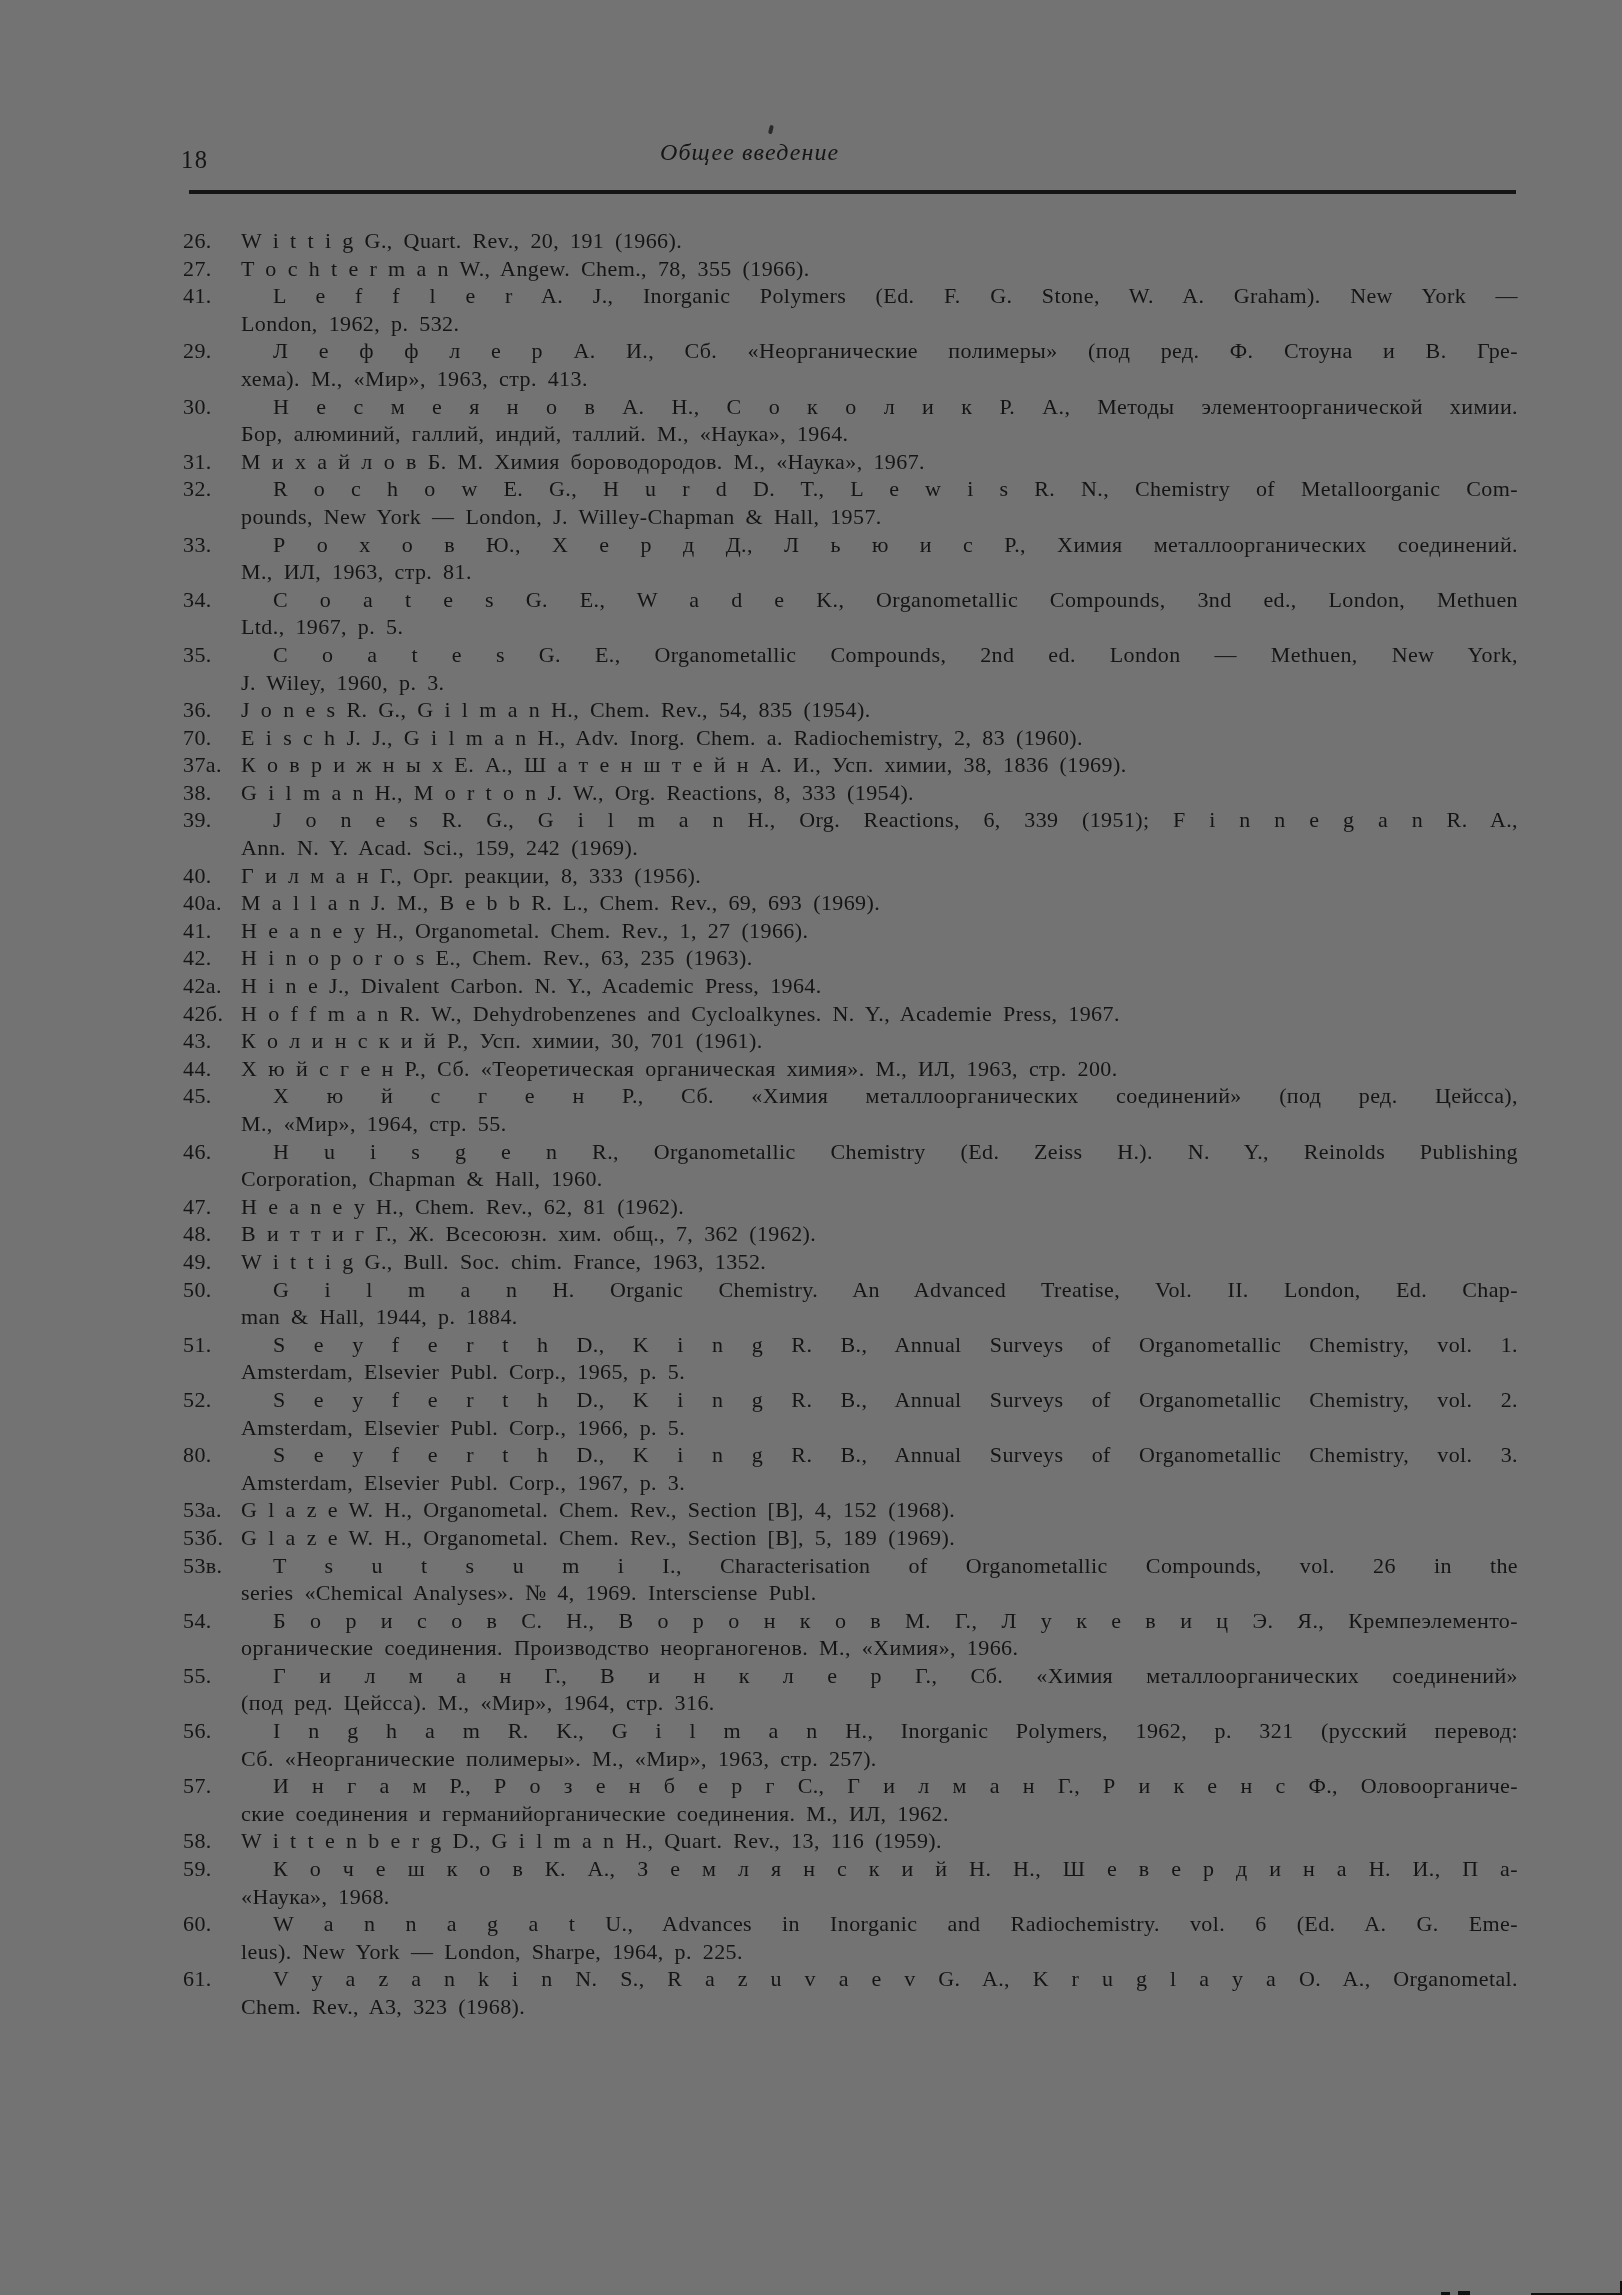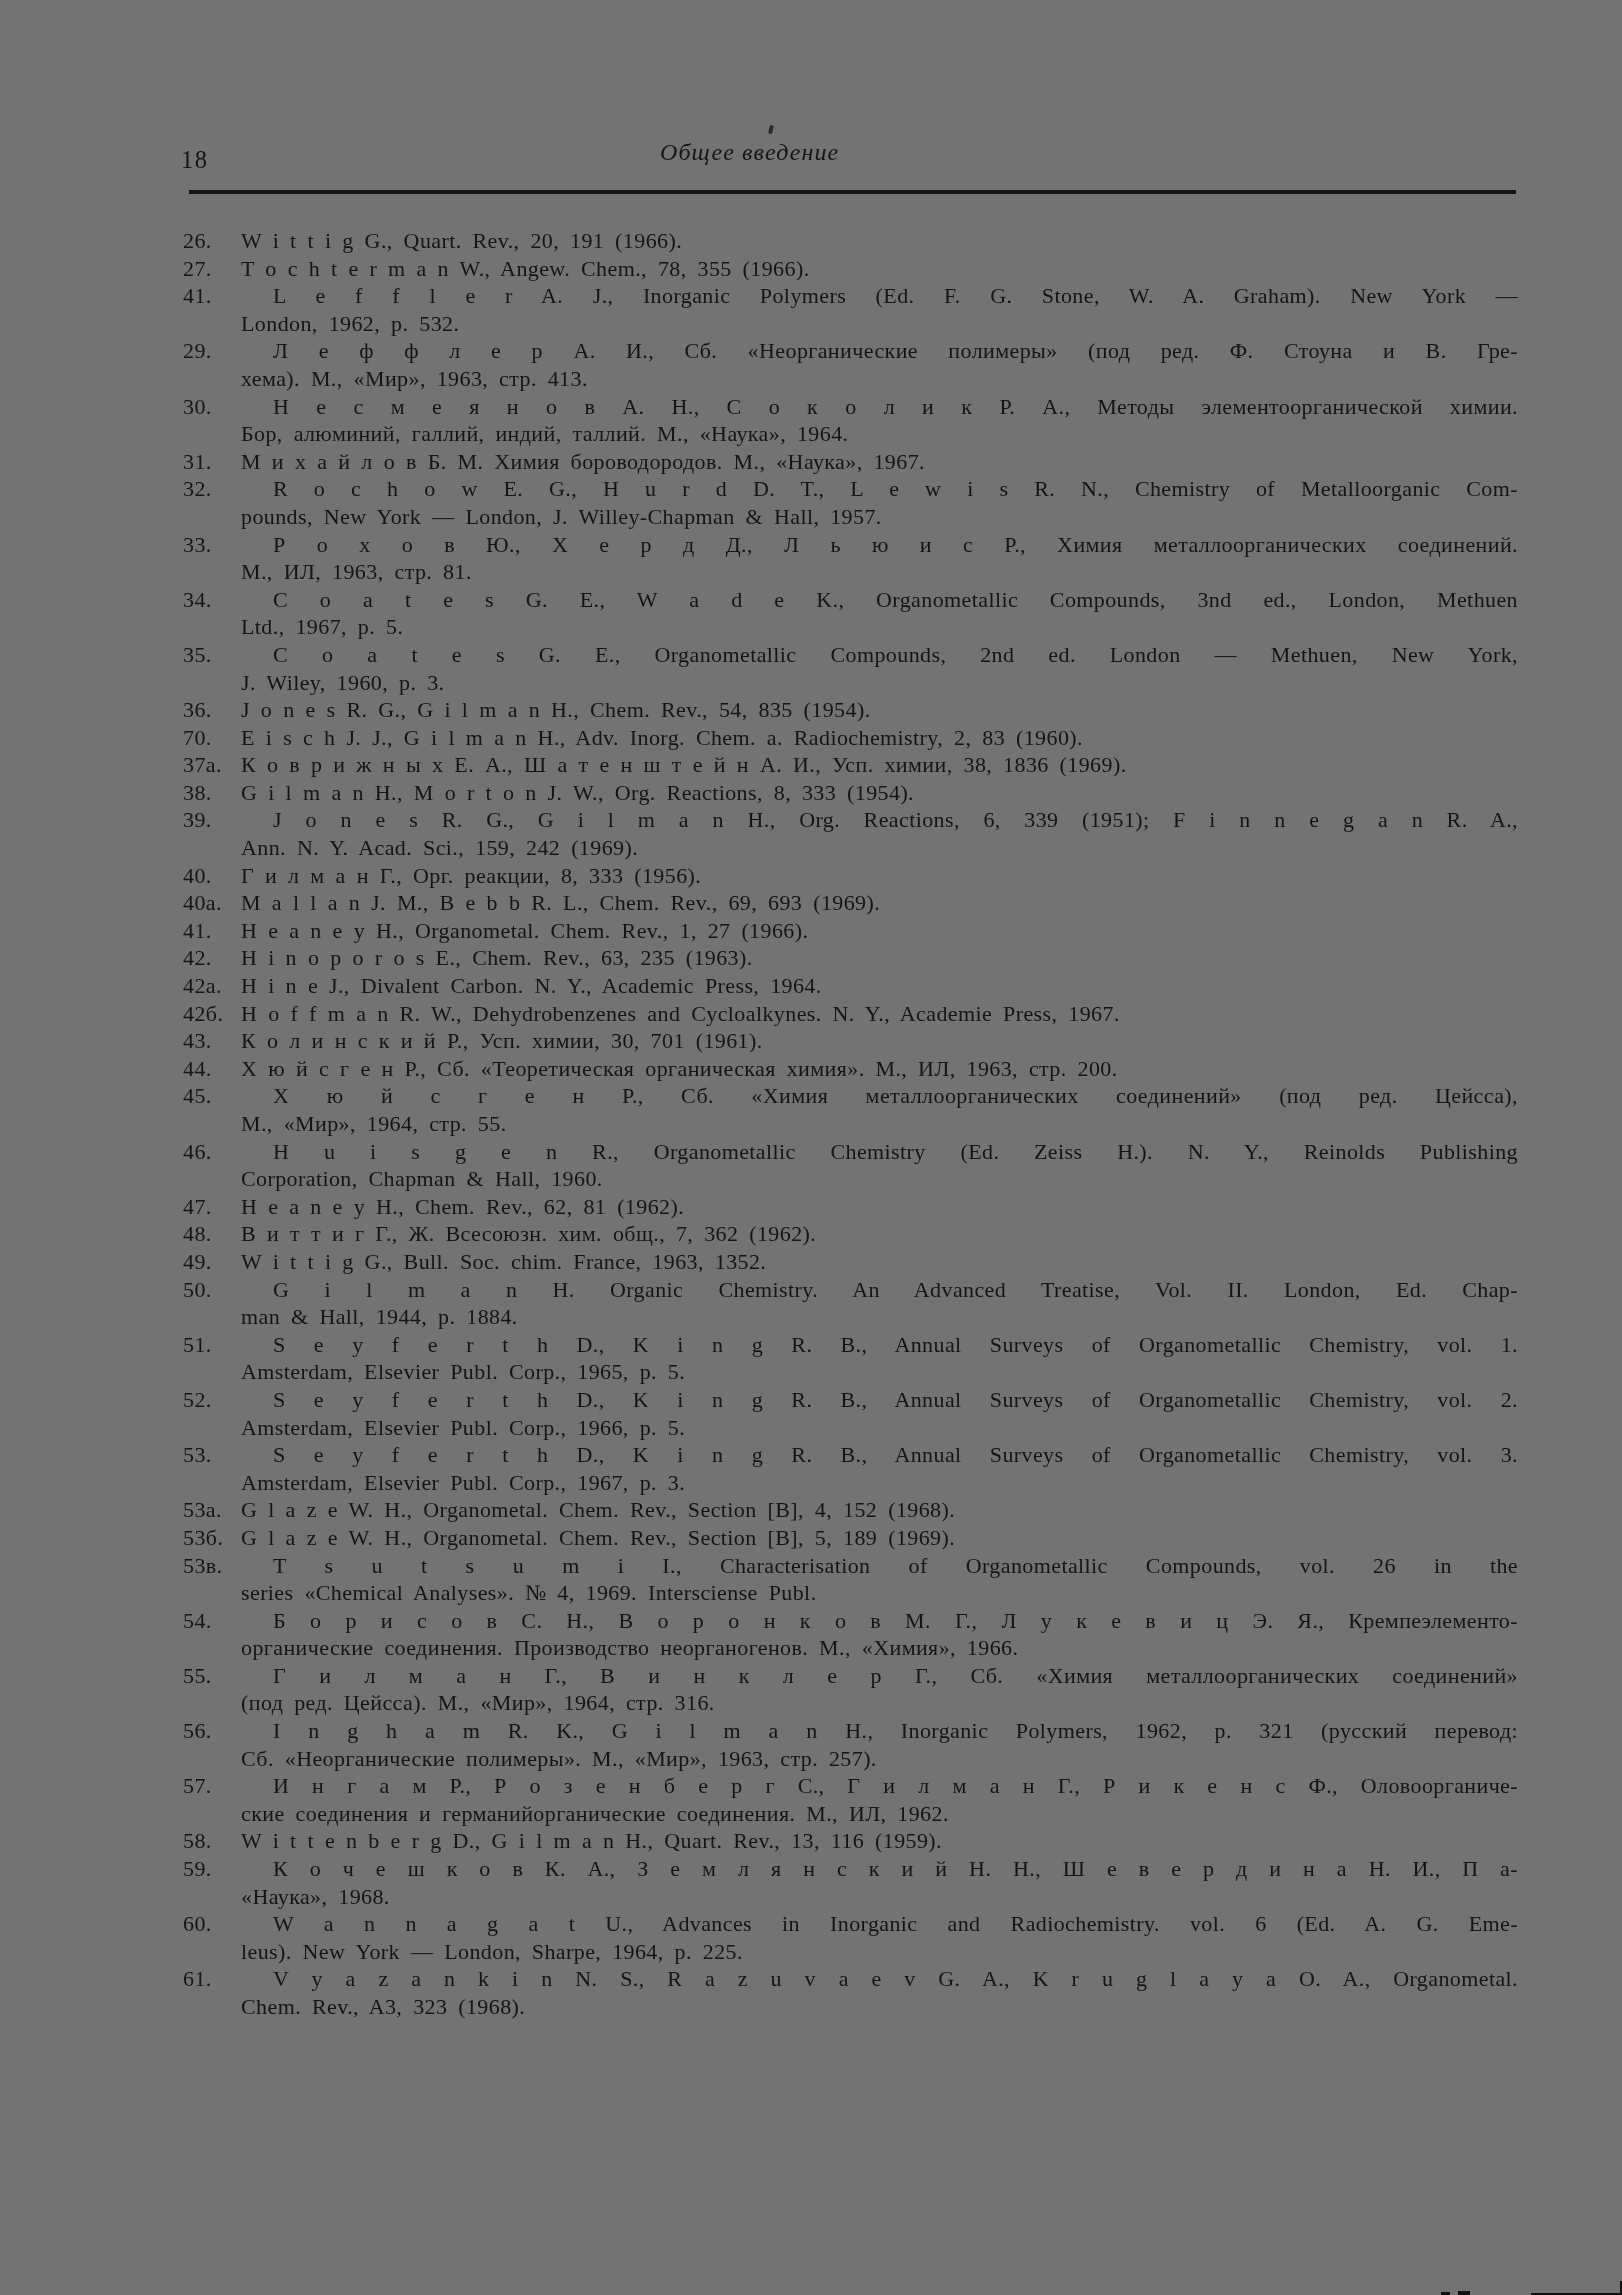--- a/index.html
+++ b/index.html
@@ -208,21 +208,21 @@
         <span class="ref-label">51.</span>
         <div class="ref-line full">S e y f e r t h  D., K i n g  R. B., Annual Surveys of Organometallic Chemistry, vol. 1.</div>
         <div class="ref-line">Amsterdam, Elsevier Publ. Corp., 1965, p. 5.</div>
       </div>
       <div class="ref">
         <span class="ref-label">52.</span>
         <div class="ref-line full">S e y f e r t h  D., K i n g  R. B., Annual Surveys of Organometallic Chemistry, vol. 2.</div>
         <div class="ref-line">Amsterdam, Elsevier Publ. Corp., 1966, p. 5.</div>
       </div>
       <div class="ref">
-        <span class="ref-label">53.</span>
+        <span class="ref-label">80.</span>
         <div class="ref-line full">S e y f e r t h  D., K i n g  R. B., Annual Surveys of Organometallic Chemistry, vol. 3.</div>
         <div class="ref-line">Amsterdam, Elsevier Publ. Corp., 1967, p. 3.</div>
       </div>
       <div class="ref">
         <span class="ref-label">53а.</span>
         <div class="ref-line">G l a z e  W. H., Organometal. Chem. Rev., Section [B], 4, 152 (1968).</div>
       </div>
       <div class="ref">
         <span class="ref-label">53б.</span>
         <div class="ref-line">G l a z e  W. H., Organometal. Chem. Rev., Section [B], 5, 189 (1969).</div>

